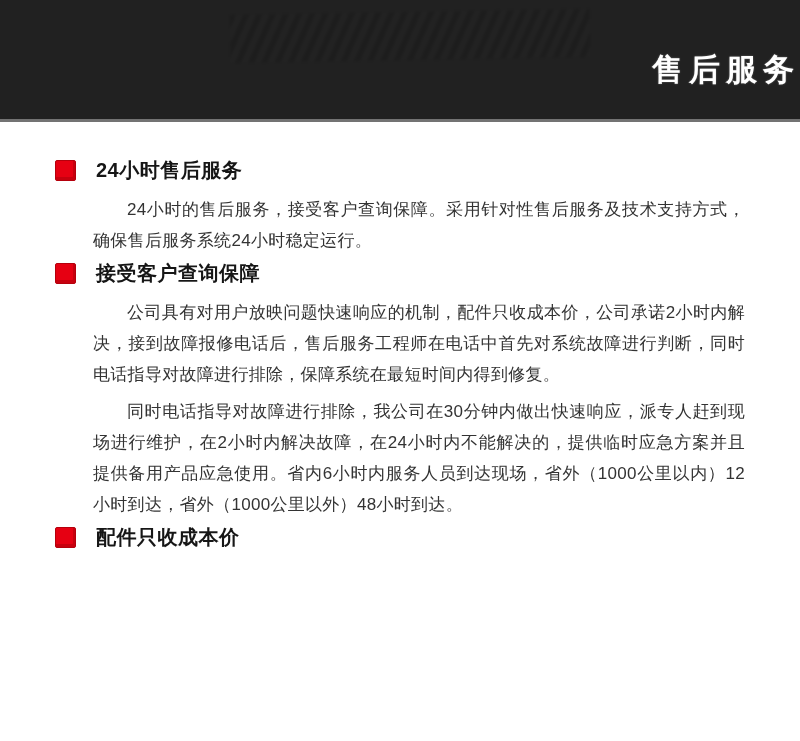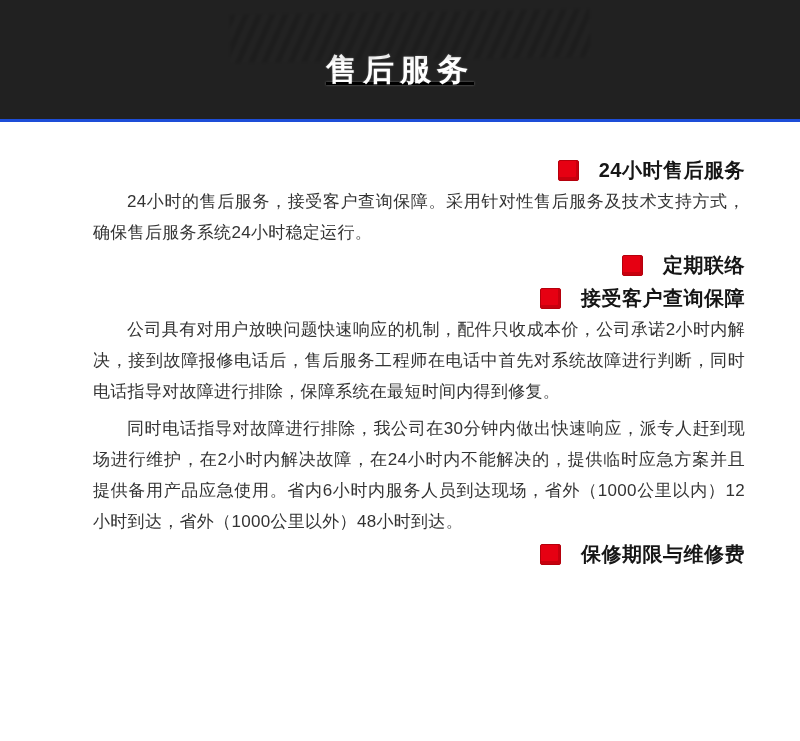--- a/index.html
+++ b/index.html
@@ -14,27 +14,26 @@
     background: #ffffff;
     font-family: "Liberation Sans", "DejaVu Sans", sans-serif;
     overflow: hidden;
   }
   
   .header {
     position: relative;
     width: 100%;
     height: 122px;
     background: #212121;
-    border-bottom: 3px solid #1d4ed8;
+    border-bottom: 3px solid #737373;
     box-sizing: border-box;
     display: flex;
     align-items: flex-end;
-    justify-content: center;
+    justify-content: flex-end;
     overflow: hidden;
-    text-decoration: underline;
   }
   .watermark {
     position: absolute;
     left: 230px;
     top: 12px;
     width: 360px;
     height: 48px;
     background: repeating-linear-gradient(
       115deg,
       rgba(0,0,0,0.55) 0 6px,
@@ -58,41 +57,40 @@
     padding: 33px 55px 0 55px;
   }
   .section {
     margin: 0 0 2px 0;
   }
   .section-header {
     display: flex;
     align-items: center;
     gap: 20px;
     height: 31px;
-    justify-content: flex-end;
   }
   .bullet {
     flex: 0 0 auto;
     width: 21px;
     height: 21px;
     background: #e60012;
     border: 1px solid #b5000c;
     border-radius: 2px;
     box-shadow: inset -2px -3px 0 rgba(140,0,8,0.35);
     box-sizing: border-box;
   }
   .section-title {
     margin: 0;
     font-size: 20px;
     font-weight: bold;
     color: #161616;
     letter-spacing: 0.5px;
   }
   .para {
-    margin: 0 0 0 38px;
+    margin: 8px 0 0 38px;
     font-size: 17px;
     line-height: 31px;
     color: #333333;
     text-align: justify;
     text-indent: 2em;
     letter-spacing: 0.3px;
   }
   .para + .para {
     margin-top: 6px;
   }
@@ -111,36 +109,32 @@
 
     <section class="section">
       <div class="section-header">
         <span class="bullet"></span>
         <h2 class="section-title">24小时售后服务</h2>
       </div>
       <p class="para">24小时的售后服务，接受客户查询保障。采用针对性售后服务及技术支持方式，确保售后服务系统24小时稳定运行。</p>
     </section>
 
     <section class="section">
-      <div class="section-header">
-        <span class="bullet"></span>
-        <h2 class="section-title">定期联络</h2>
-      </div>
     </section>
 
     <section class="section">
       <div class="section-header">
         <span class="bullet"></span>
         <h2 class="section-title">接受客户查询保障</h2>
       </div>
       <p class="para">公司具有对用户放映问题快速响应的机制，配件只收成本价，公司承诺2小时内解决，接到故障报修电话后，售后服务工程师在电话中首先对系统故障进行判断，同时电话指导对故障进行排除，保障系统在最短时间内得到修复。</p>
       <p class="para">同时电话指导对故障进行排除，我公司在30分钟内做出快速响应，派专人赶到现场进行维护，在2小时内解决故障，在24小时内不能解决的，提供临时应急方案并且提供备用产品应急使用。省内6小时内服务人员到达现场，省外（1000公里以内）12小时到达，省外（1000公里以外）48小时到达。</p>
     </section>
 
     <section class="section">
       <div class="section-header">
         <span class="bullet"></span>
-        <h2 class="section-title">保修期限与维修费</h2>
+        <h2 class="section-title">配件只收成本价</h2>
       </div>
     </section>
 
   </main>
 </div>
 
 </body></html>

